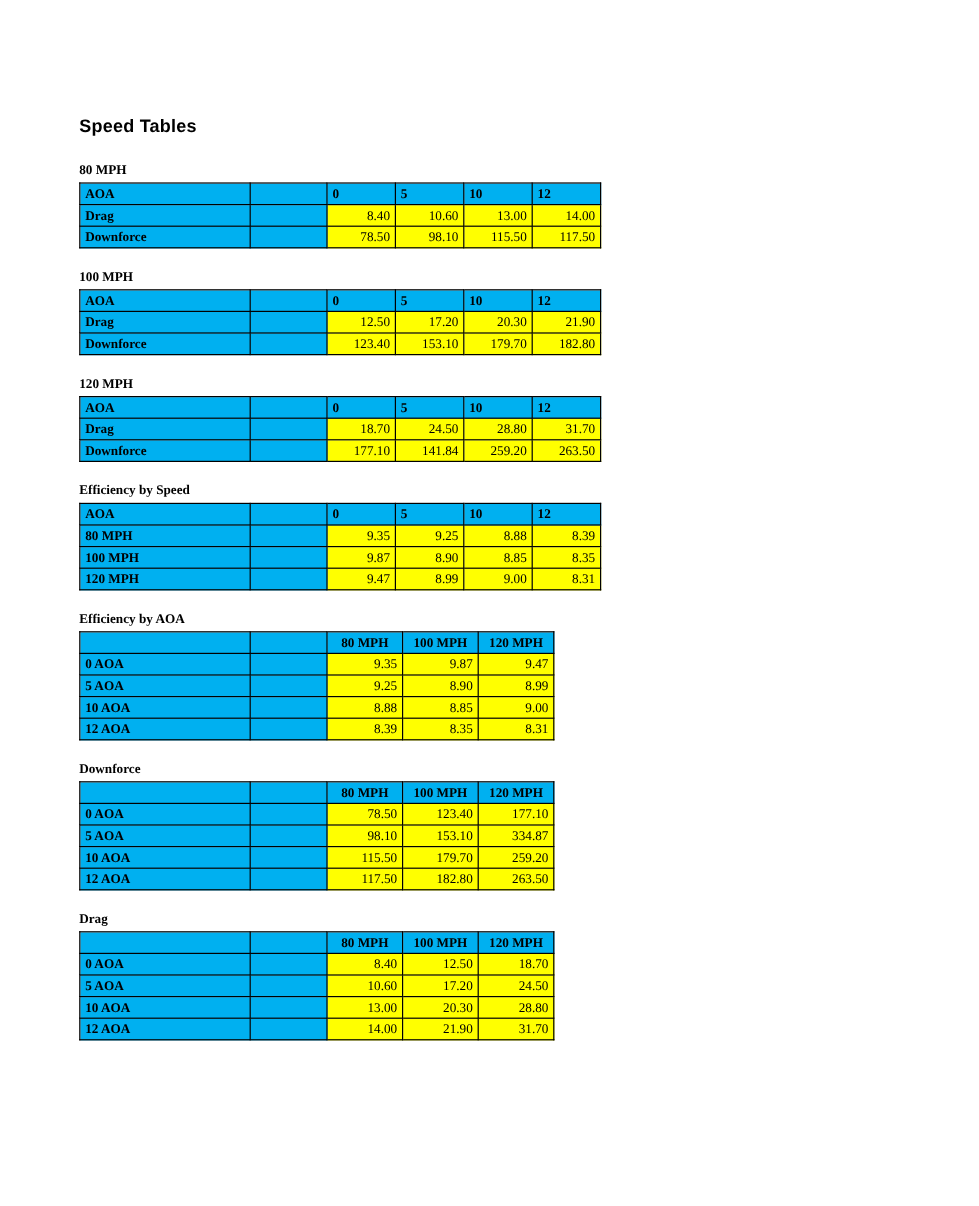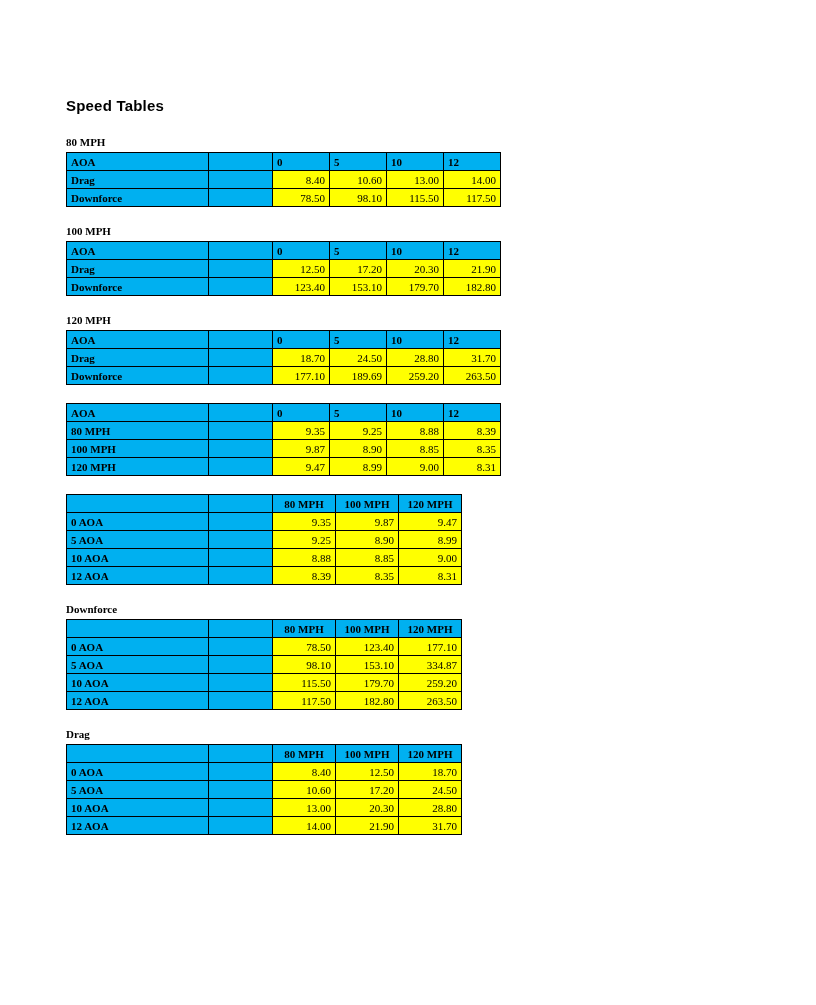--- a/index.html
+++ b/index.html
@@ -195,28 +195,29 @@
               <td class="cy-blank"></td>
               <td class="yl">18.70</td>
               <td class="yl">24.50</td>
               <td class="yl">28.80</td>
               <td class="yl">31.70</td>
             </tr>
             <tr>
               <td class="cy">Downforce</td>
               <td class="cy-blank"></td>
               <td class="yl">177.10</td>
-              <td class="yl">189.69</td>
+              <td class="yl">141.84</td>
               <td class="yl">259.20</td>
               <td class="yl">263.50</td>
             </tr>
           </tbody>
         </table>
       </div>
       <div class="section">
+        <div class="section-label">Efficiency by Speed</div>
         <table class="grid t-speed">
           <colgroup>
             <col class="c-label">
             <col class="c-gap">
             <col class="c-val">
             <col class="c-val">
             <col class="c-val">
             <col class="c-val">
           </colgroup>
           <thead>
@@ -251,20 +252,21 @@
               <td class="cy-blank"></td>
               <td class="yl">9.47</td>
               <td class="yl">8.99</td>
               <td class="yl">9.00</td>
               <td class="yl">8.31</td>
             </tr>
           </tbody>
         </table>
       </div>
       <div class="section">
+        <div class="section-label">Efficiency by AOA</div>
         <table class="grid t-aoa">
           <colgroup>
             <col class="c-label">
             <col class="c-gap">
             <col class="c-val">
             <col class="c-val">
             <col class="c-val">
           </colgroup>
           <thead>
             <tr>

